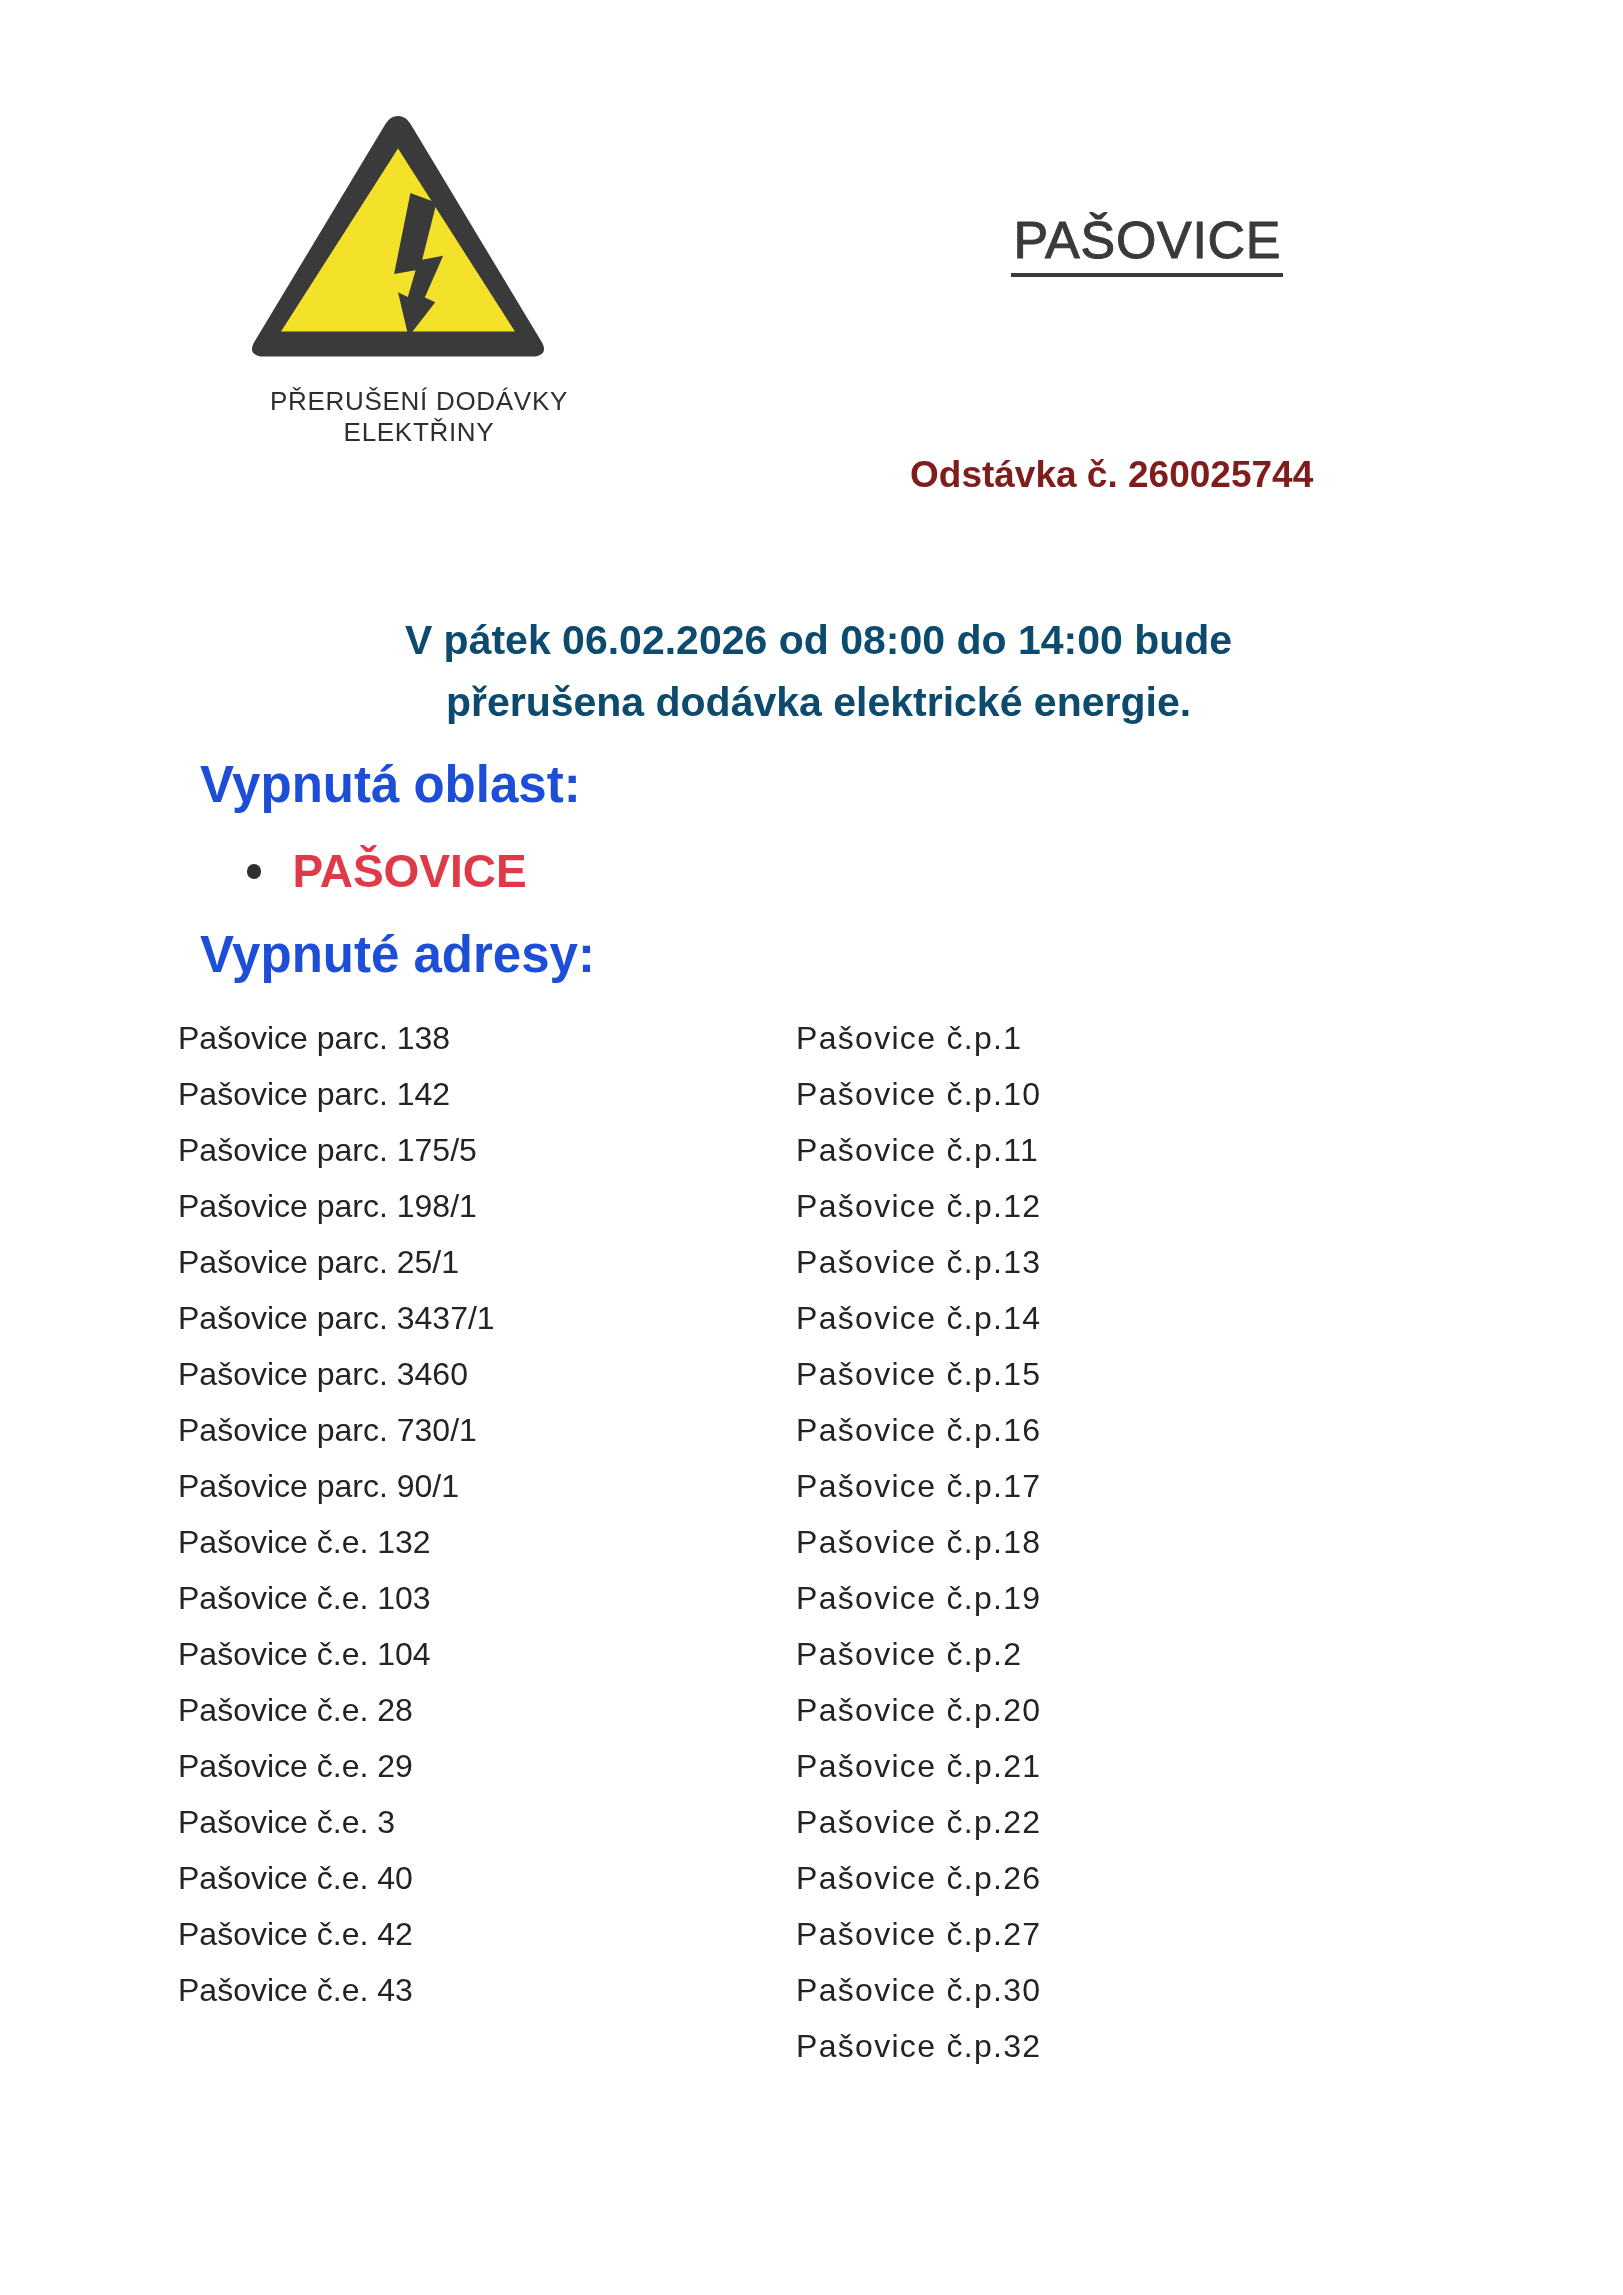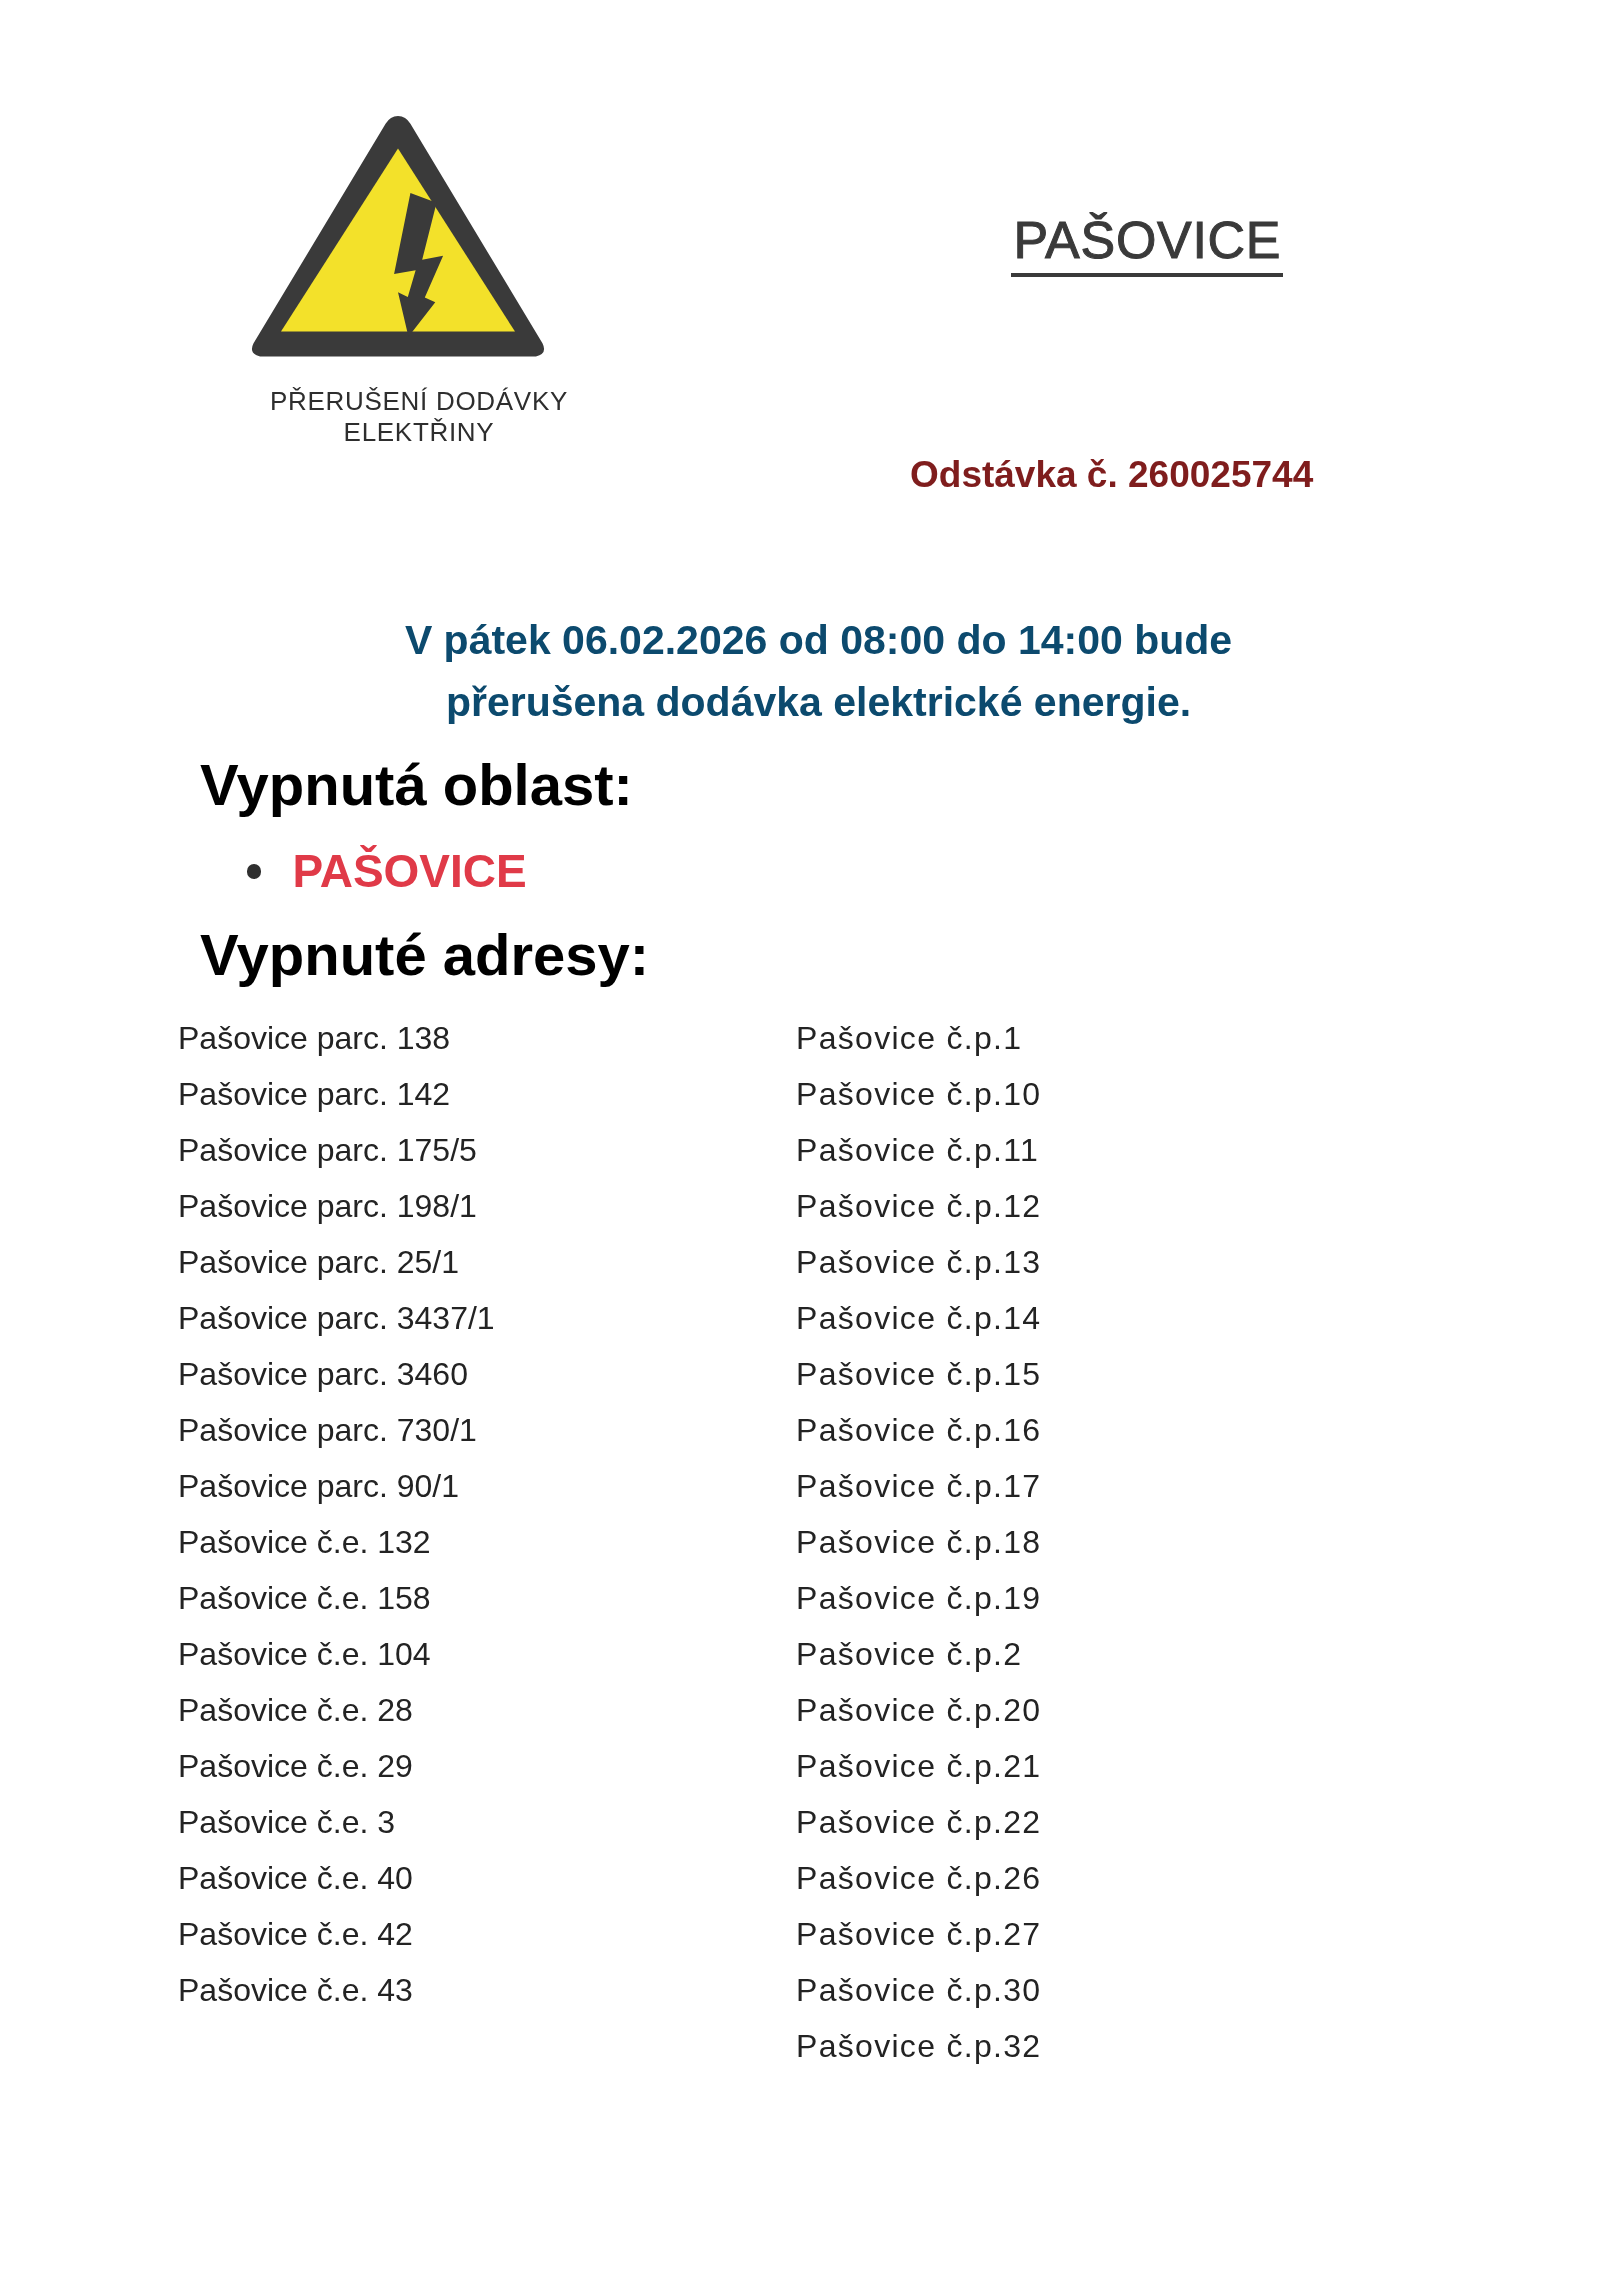--- a/index.html
+++ b/index.html
@@ -67,24 +67,24 @@
       width: 1375px;
       text-align: center;
       font-size: 41px;
       font-weight: bold;
       line-height: 62px;
       color: #0c4a6e;
     }
 
     
     .section-heading {
-      font-size: 58px;
+      font-size: 51px;
       font-weight: bold;
       line-height: 52px;
-      color: #000000;
+      color: #1d4ed8;
     }
     #area-heading { left: 200px; top: 759px; }
     #addr-heading { left: 200px; top: 929px; }
 
     
     #area-item {
       left: 247px;
       top: 844px;
       display: flex;
       align-items: center;
@@ -153,21 +153,21 @@
   <div class="addr-item">Pašovice parc. 138</div>
   <div class="addr-item">Pašovice parc. 142</div>
   <div class="addr-item">Pašovice parc. 175/5</div>
   <div class="addr-item">Pašovice parc. 198/1</div>
   <div class="addr-item">Pašovice parc. 25/1</div>
   <div class="addr-item">Pašovice parc. 3437/1</div>
   <div class="addr-item">Pašovice parc. 3460</div>
   <div class="addr-item">Pašovice parc. 730/1</div>
   <div class="addr-item">Pašovice parc. 90/1</div>
   <div class="addr-item">Pašovice č.e. 132</div>
-  <div class="addr-item">Pašovice č.e. 158</div>
+  <div class="addr-item">Pašovice č.e. 103</div>
   <div class="addr-item">Pašovice č.e. 104</div>
   <div class="addr-item">Pašovice č.e. 28</div>
   <div class="addr-item">Pašovice č.e. 29</div>
   <div class="addr-item">Pašovice č.e. 3</div>
   <div class="addr-item">Pašovice č.e. 40</div>
   <div class="addr-item">Pašovice č.e. 42</div>
   <div class="addr-item">Pašovice č.e. 43</div>
 </div>
 
 <div id="addr-col-right" class="abs addr-col">

